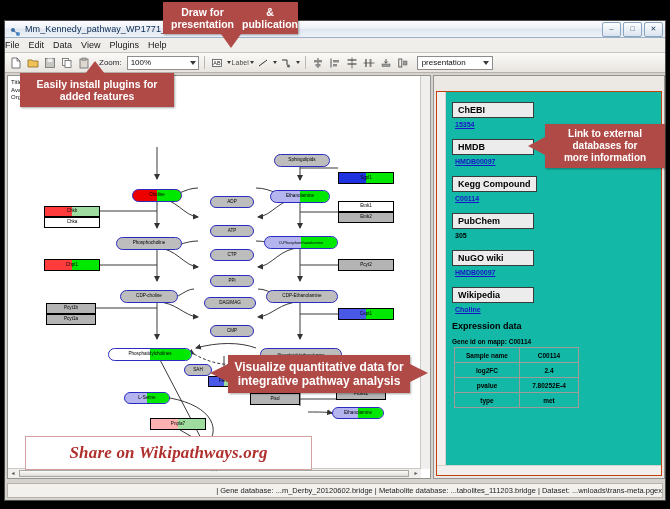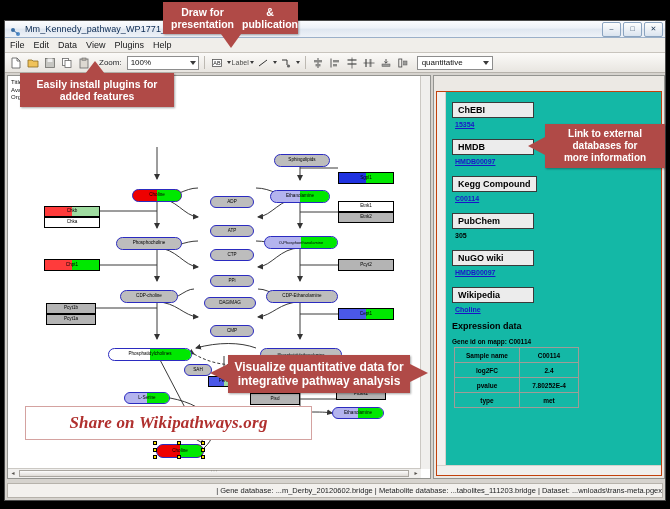--- a/index.html
+++ b/index.html
@@ -12,21 +12,21 @@
   .titlebar{position:absolute;left:0;top:0;width:100%;height:17px;
             background:linear-gradient(to bottom,#fbfcfe 0%,#edf1f7 45%,#dfe6f0 50%,#eef2f8 100%);
             border-bottom:1px solid #9bb0c9;box-sizing:border-box;display:flex;align-items:center;}
   .titlebar .ticon{width:11px;height:11px;margin:0 4px 0 5px;position:relative;flex:none;}
   .titlebar .ttext{font-size:9px;color:#0b2a52;white-space:nowrap;letter-spacing:.1px;}
   .winbtns{position:absolute;right:2px;top:1px;display:flex;gap:2px;}
   .winbtn{width:17px;height:13px;border:1px solid #8ba4c0;background:linear-gradient(to bottom,#fdfefe,#dbe4ef);
           border-radius:2px;font-size:7px;line-height:11px;text-align:center;color:#28425f;}
 
   .menubar{position:absolute;left:0;top:17px;width:100%;height:15px;background:#f0eeea;
-           border-bottom:1px solid #c8c4bd;box-sizing:border-box;display:flex;align-items:center;padding-left:5px;gap:9px;}
+           border-bottom:1px solid #c8c4bd;box-sizing:border-box;display:flex;align-items:center;gap:9px;}
   .menubar span{font-size:9px;color:#18191b;}
 
   .toolbar{position:absolute;left:0;top:32px;width:100%;height:20px;
            background:linear-gradient(to bottom,#fbfaf8,#e8e5e0);border-bottom:1px solid #b6b2ab;
            box-sizing:border-box;display:flex;align-items:center;padding-left:3px;gap:2px;}
   .tbi{width:15px;height:15px;position:relative;flex:none;display:flex;align-items:center;justify-content:center;
        font-size:9px;color:#4a4a48;}
   .tbsep{width:1px;height:13px;background:#bdb9b2;margin:0 3px;flex:none;}
   .zlabel{font-size:8px;color:#24262a;margin:0 3px 0 6px;}
   .zcombo{width:72px;height:14px;border:1px solid #8d8d8d;background:#fff;display:flex;align-items:center;
@@ -241,21 +241,21 @@
           </svg>
         </span>
       <span class="tbi">
         <svg width="12" height="12" viewBox="0 0 12 12">
             <rect x="1.8" y="2" width="3" height="8" fill="none" stroke="#444" stroke-width=".8"></rect>
             <rect x="6.5" y="4" width="3.5" height="4" fill="#9a9a98" stroke="#555" stroke-width=".5"></rect>
           </svg>
         </span>
 
       <span class="vcombo">
-        <span>quantitative</span>
+        <span>presentation</span>
         <span class="arr"></span>
       </span>
     </div>
 
     <div class="canvaswrap">
       <div class="canvasinner">
 
         <div class="metatext">
           <div>Title:</div>
           <div>Availab</div>
@@ -540,17 +540,17 @@
   <div class="tri" style="left:528px;top:137px;border-top:9px solid transparent;border-bottom:9px solid transparent;border-right:17px solid #b04a47;"></div>
   <div style="position:absolute;left:540px;top:141px;width:8px;height:10px;background:#b04a47;z-index:50;"></div>
 
   <div class="callout" style="left:228px;top:355px;width:182px;height:38px;font-size:12px;flex-direction:column;">
     <span>Visualize quantitative data  for</span>
     <span>integrative pathway analysis</span>
   </div>
   <div class="tri" style="left:210px;top:364px;border-top:9px solid transparent;border-bottom:9px solid transparent;border-right:18px solid #b04a47;"></div>
   <div class="tri" style="left:410px;top:364px;border-top:9px solid transparent;border-bottom:9px solid transparent;border-left:18px solid #b04a47;"></div>
 
-  <div class="share" style="left:25px;top:406px;width:285px;height:32px;">
+  <div class="share" style="left:25px;top:436px;width:285px;height:32px;">
     <span>Share on Wikipathways.org</span>
   </div>
 
 </div>
 
 </body></html>

